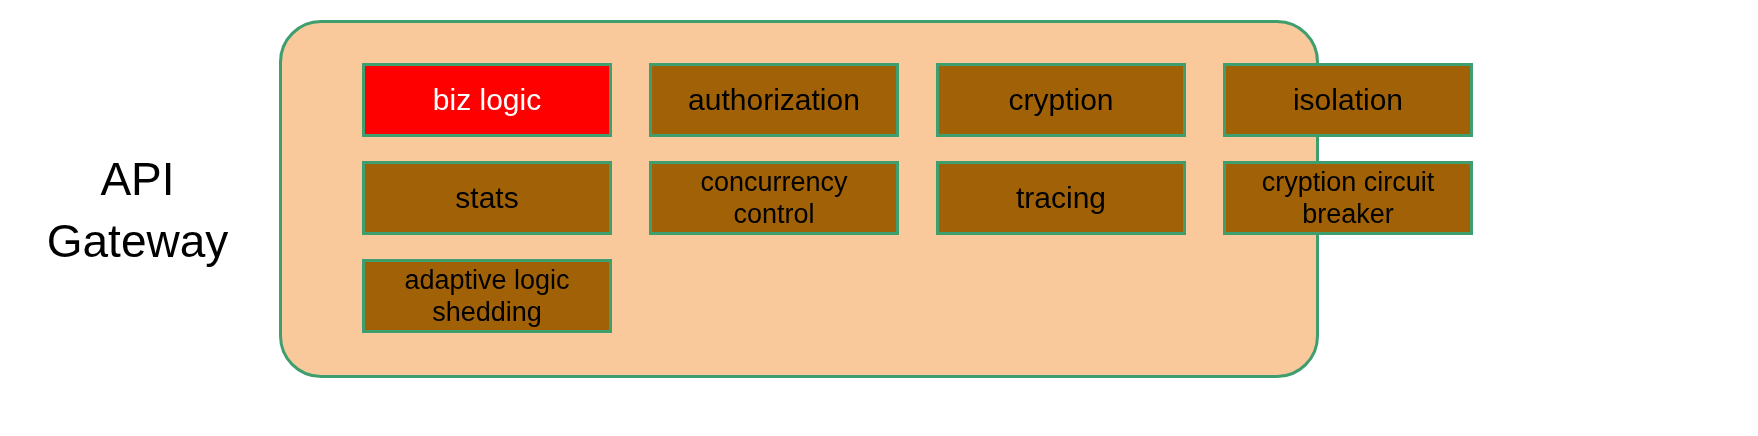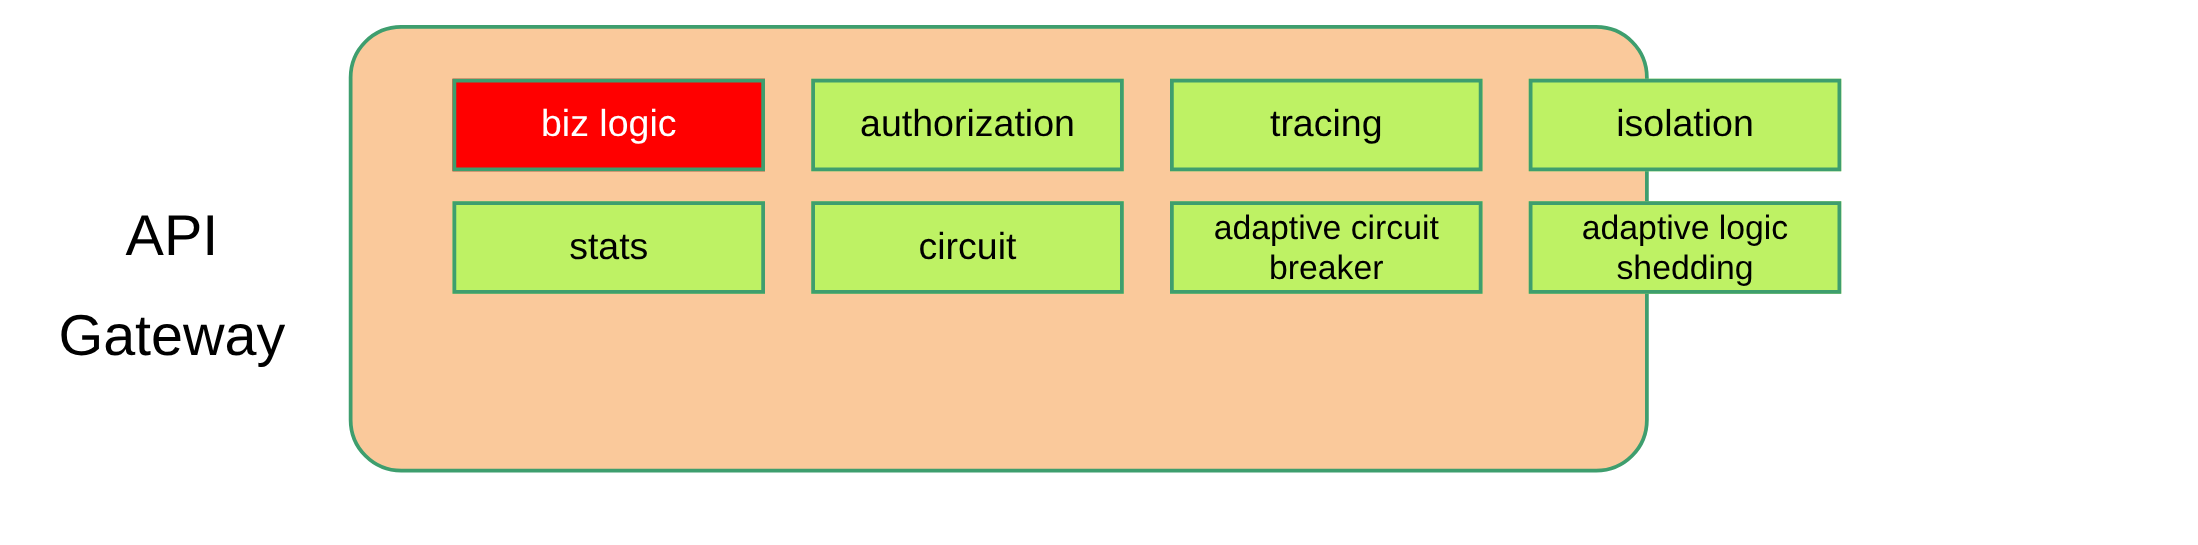--- a/index.html
+++ b/index.html
@@ -21,21 +21,21 @@
   }
 
   
   #gateway-label {
     position: absolute;
     left: 10px;
     top: 148px;
     width: 255px;
     text-align: center;
     font-size: 46px;
-    line-height: 80px;
+    line-height: 62px;
     color: #000000;
     white-space: pre-line;
     letter-spacing: 0px;
   }
 
   
   #gateway-container {
     position: absolute;
     left: 279px;
     top: 20px;
@@ -58,21 +58,21 @@
     display: grid;
     grid-template-columns: repeat(4, 250px);
     grid-template-rows: repeat(3, 74px);
     column-gap: 37px;
     row-gap: 24px;
   }
 
   .cap-box {
     box-sizing: border-box;
     border: 3px solid #3E9E6E;
-    background: #bef264;
+    background: #a16207;
     color: #000000;
     display: flex;
     align-items: center;
     justify-content: center;
     text-align: center;
     font-size: 30px;
     line-height: 34px;
     padding: 0 6px;
     white-space: pre-line;
   }
@@ -92,26 +92,28 @@
 
   <div id="gateway-label">API
 Gateway</div>
 
   <div id="gateway-container">
 
     <div id="capability-grid">
 
       <div class="cap-box highlight">biz logic</div>
       <div class="cap-box">authorization</div>
-      <div class="cap-box">tracing</div>
+      <div class="cap-box">cryption</div>
 
       <div class="cap-box">isolation</div>
       <div class="cap-box">stats</div>
+      <div class="cap-box size-sm">concurrency
+control</div>
 
-      <div class="cap-box">circuit</div>
-      <div class="cap-box size-sm">adaptive circuit
+      <div class="cap-box">tracing</div>
+      <div class="cap-box size-sm">cryption circuit
 breaker</div>
       <div class="cap-box size-sm">adaptive logic
 shedding</div>
 
     </div>
   </div>
 </div>
 
 </body></html>

